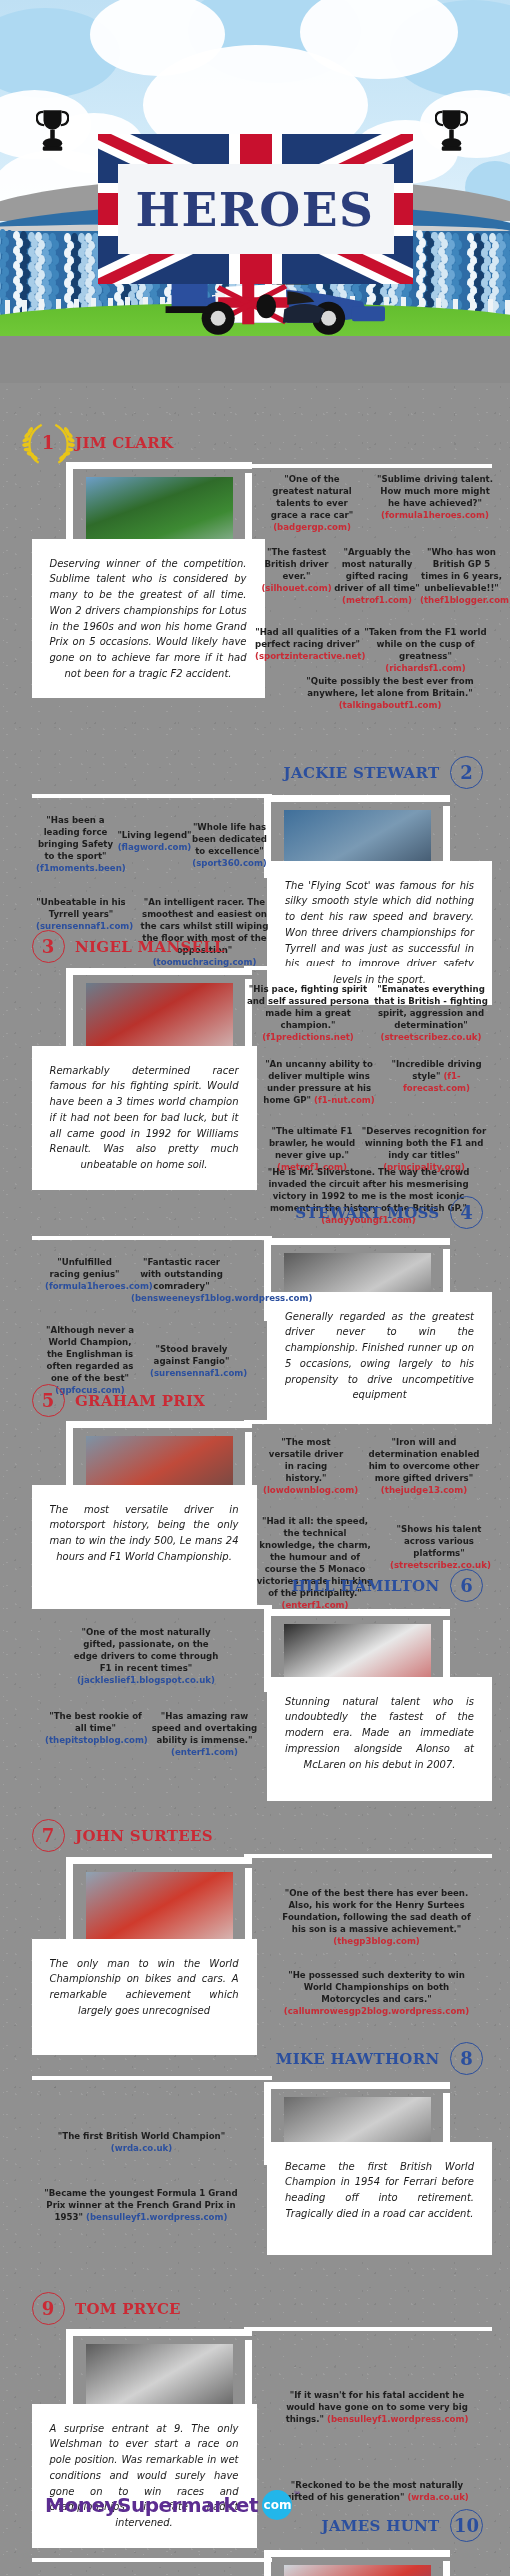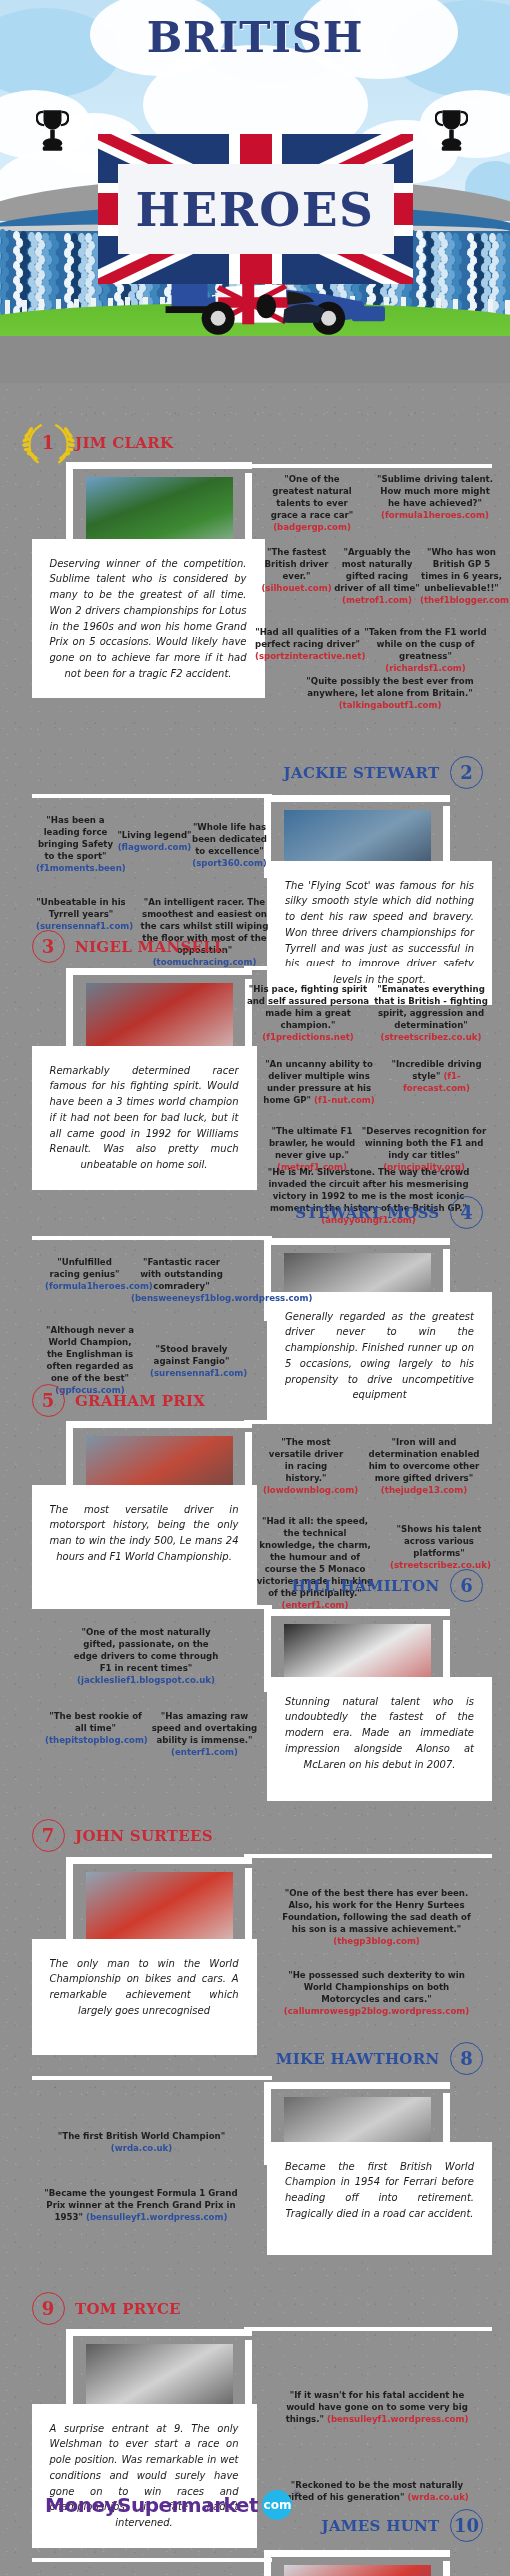--- a/index.html
+++ b/index.html
@@ -1125,21 +1125,20 @@
 <svg class="trophy right" viewBox="0 0 44 62">
   <path d="M10 4 h24 v14 a12 12 0 0 1 -24 0 z" fill="#111"></path>
   <path d="M10 6 q-9 0 -9 8 q0 9 10 10" fill="none" stroke="#111" stroke-width="3"></path>
   <path d="M34 6 q9 0 9 8 q0 9 -10 10" fill="none" stroke="#111" stroke-width="3"></path>
   <rect x="19" y="30" width="6" height="12" fill="#111"></rect>
   <ellipse cx="22" cy="48" rx="13" ry="7" fill="#111"></ellipse>
   <rect x="9" y="52" width="26" height="6" rx="2" fill="#111"></rect>
 </svg>
 
 <div class="title-wrap">
-  <div class="t-british">BRITISH</div>
 </div>
 
 <div class="flag-plate">
   <div class="fp-diag fp-w1"></div>
   <div class="fp-diag fp-w2"></div>
   <div class="fp-diag fp-r1"></div>
   <div class="fp-diag fp-r2"></div>
   <div class="fp-vw"></div>
     <div class="fp-hw"></div>
   <div class="fp-vr"></div>

